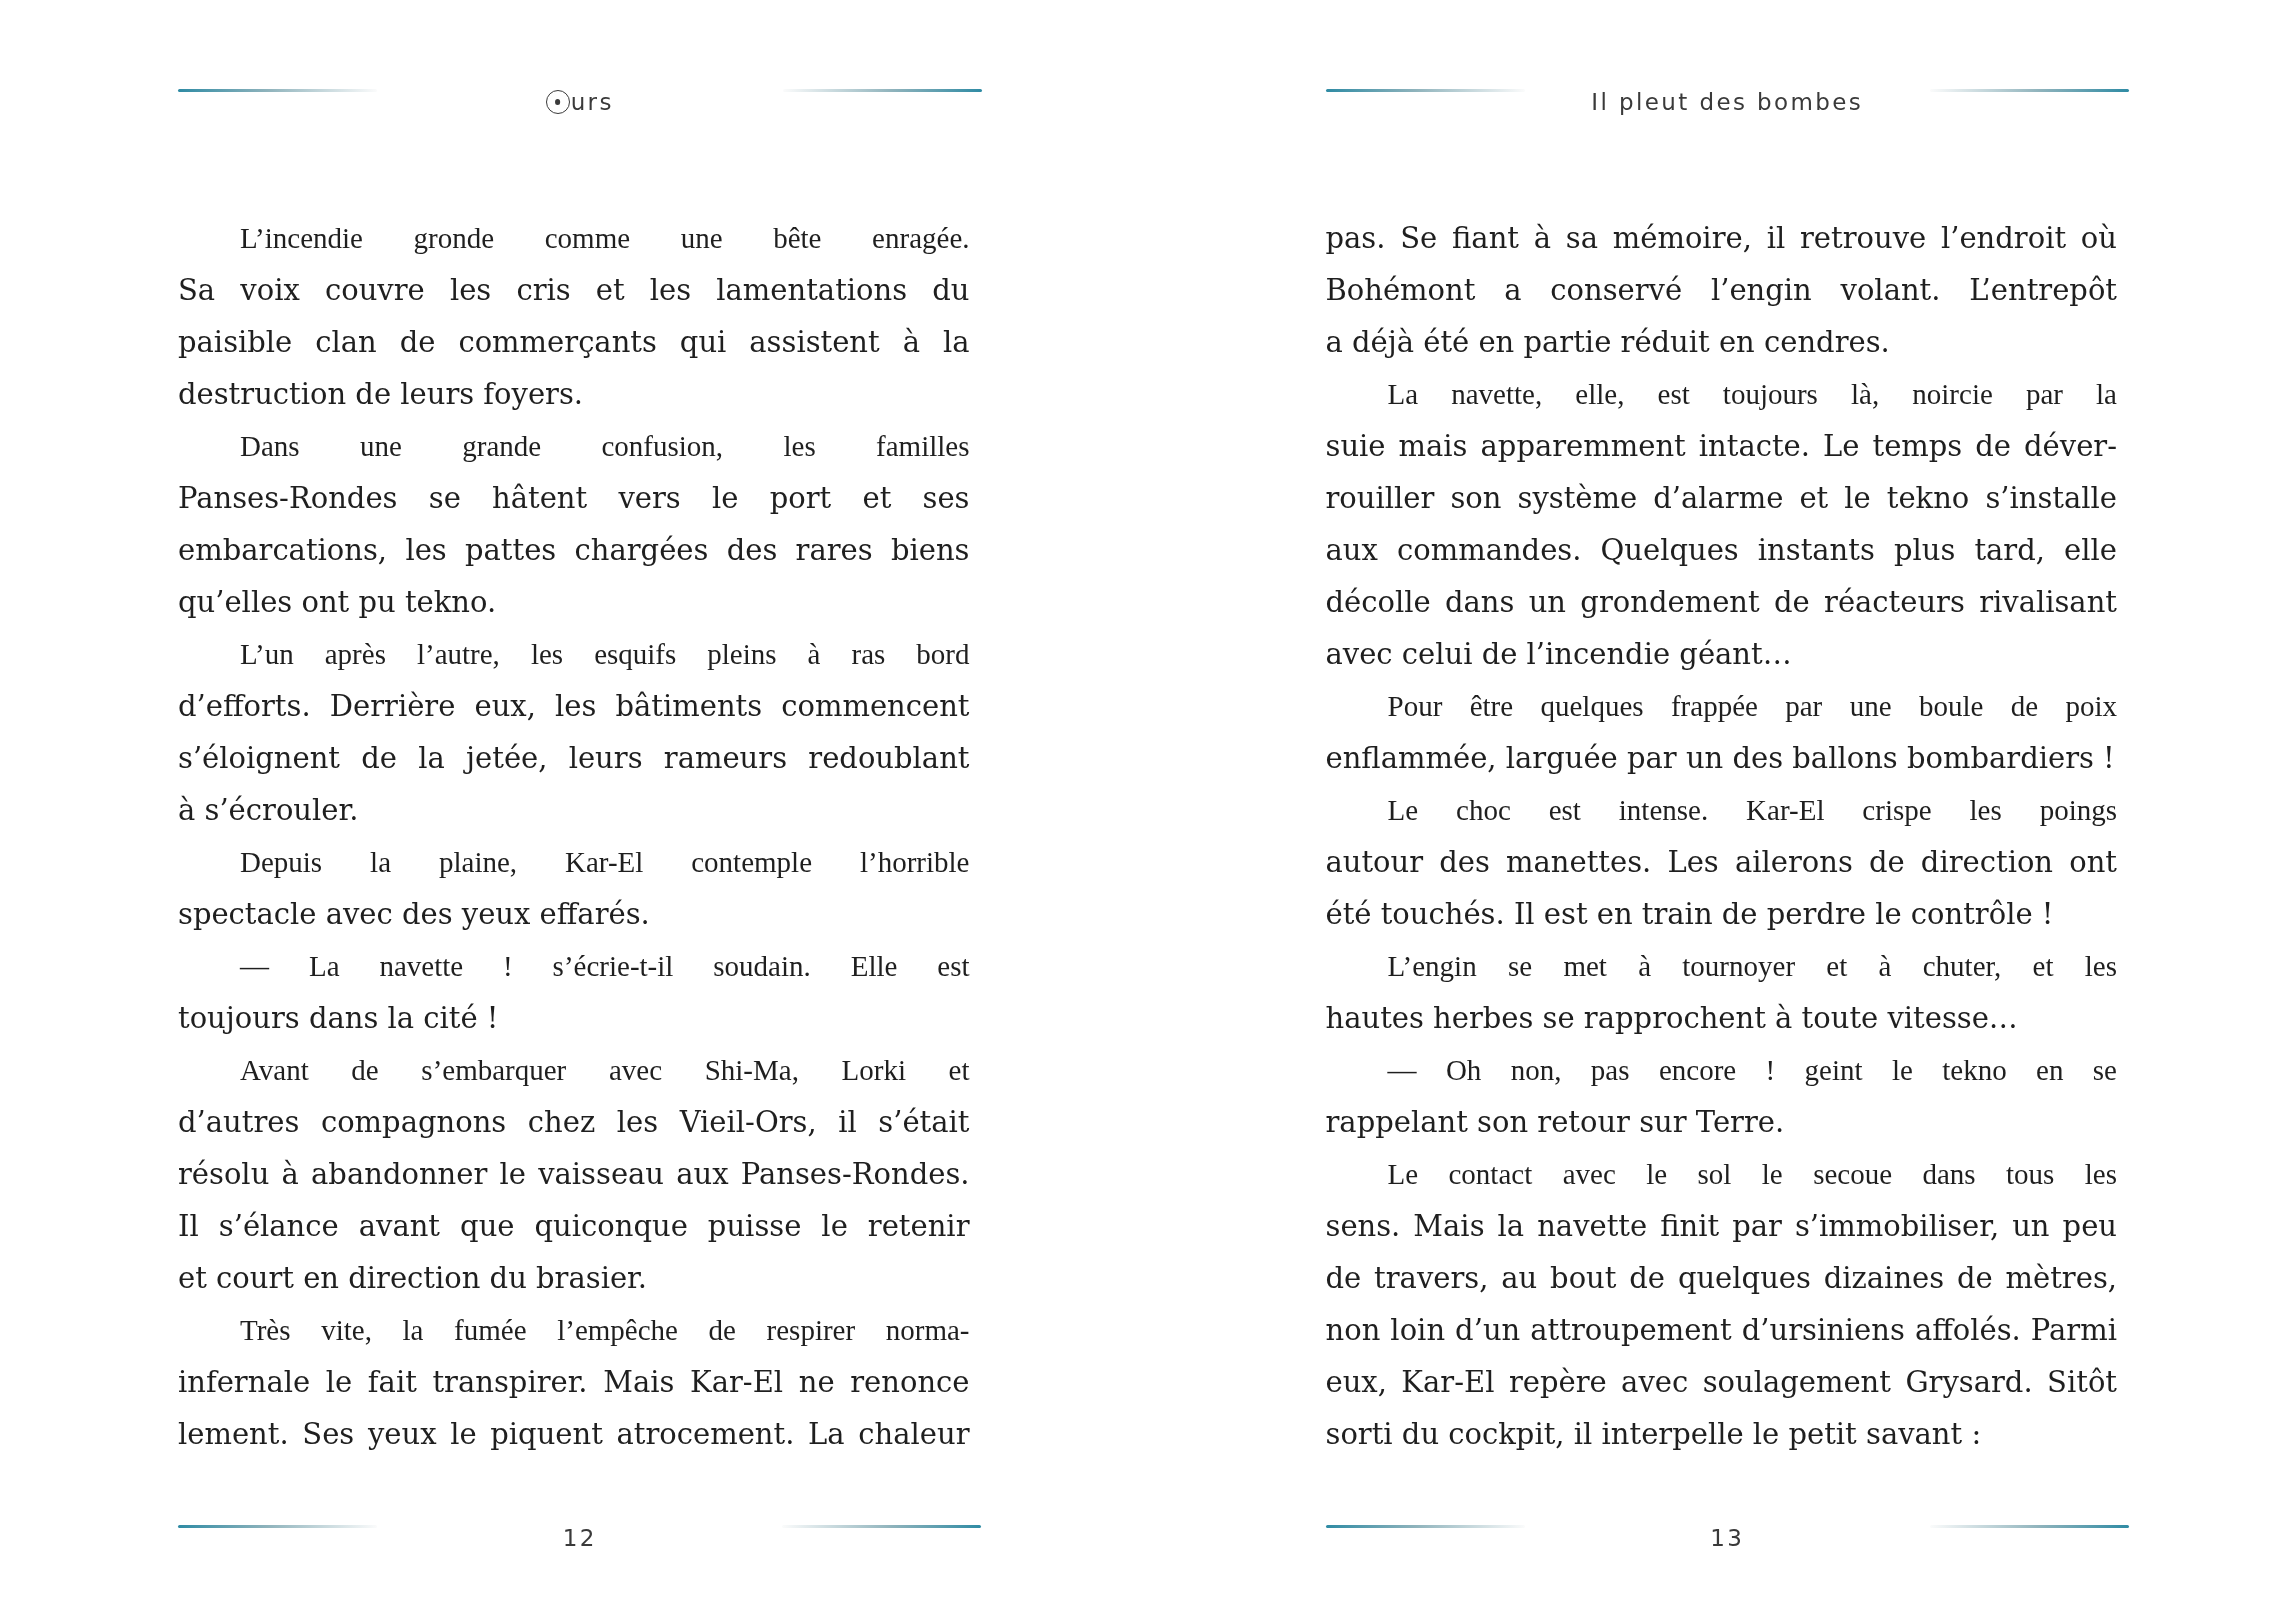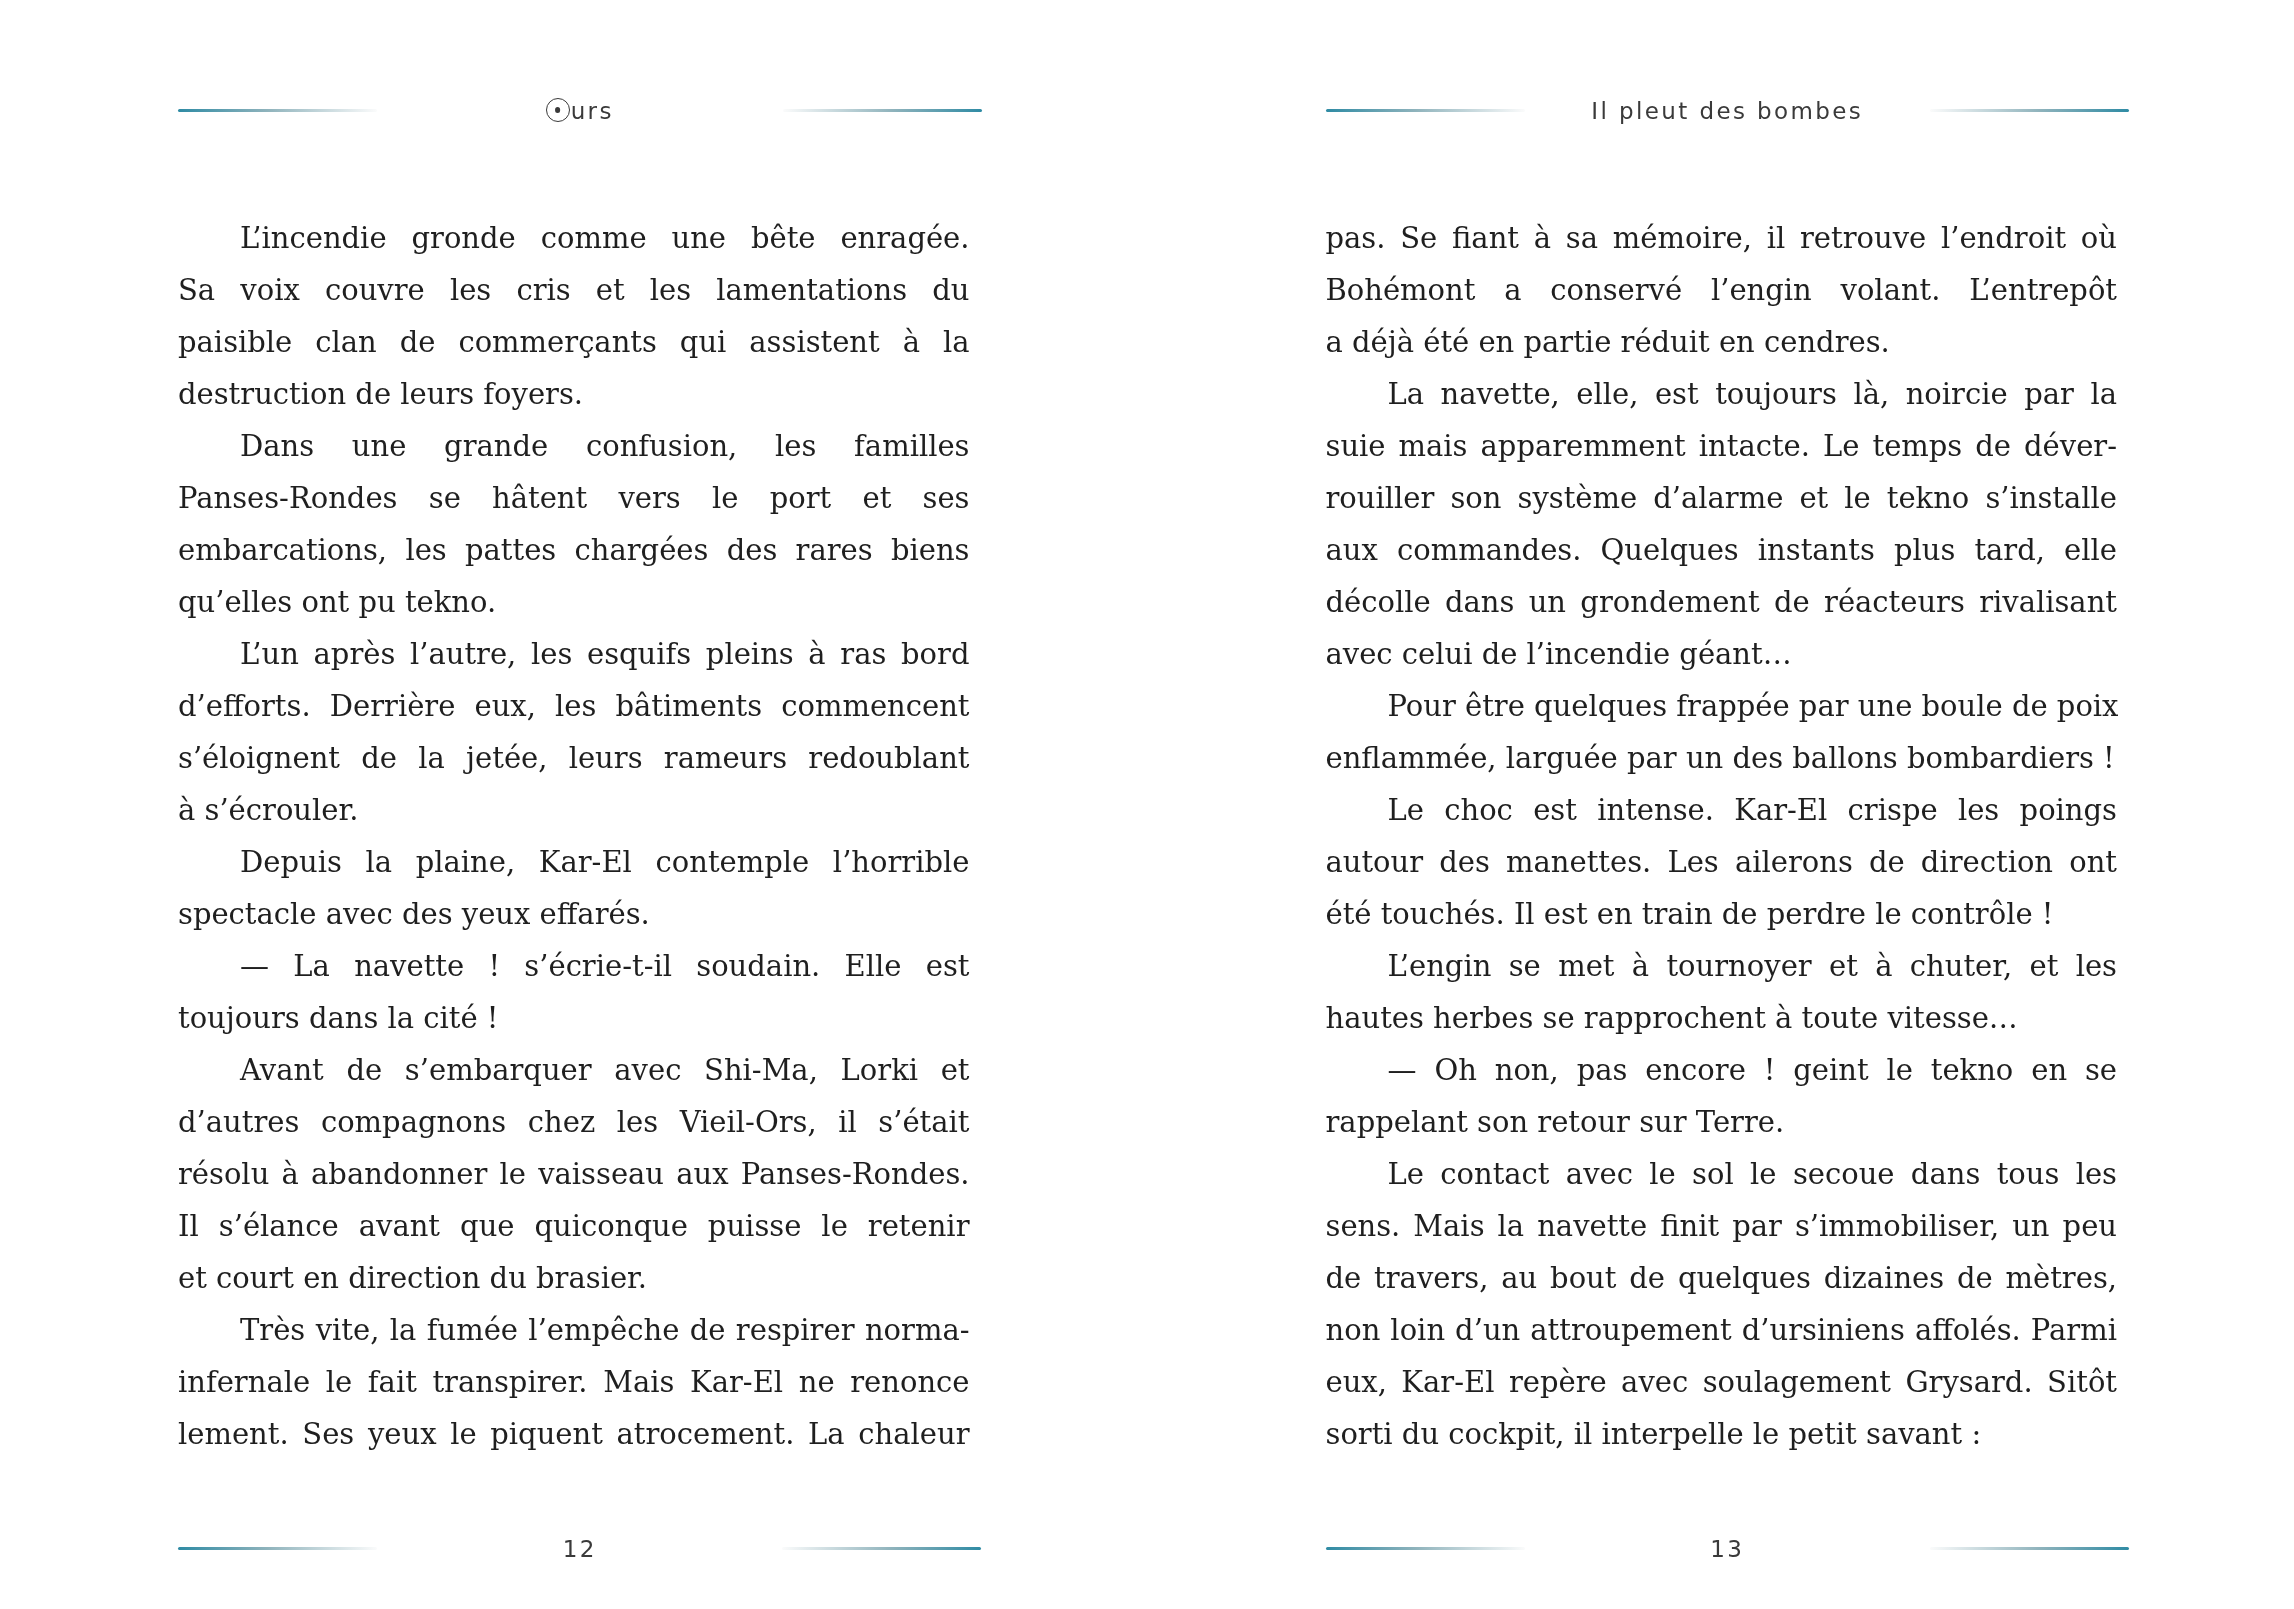--- a/index.html
+++ b/index.html
@@ -22,21 +22,20 @@
   }
   .page{
     position:relative;
     width:50%;height:100%;
   }
   
   .page-header,.page-footer{
     position:absolute;
     left:178px;right:166px;
     display:flex;
-    align-items:center;
     justify-content:space-between;
   }
   .page-header{top:89px;height:43px;}
   .page-footer{top:1525px;height:47px;}
   .rule{
     width:199px;height:2.9px;
     border-radius:1.9px;
     flex:0 0 auto;
   }
   .rule-left{
@@ -81,21 +80,21 @@
   }
   .line{
     font-size:29px;
     line-height:52px;
     height:52px;
     white-space:nowrap;
     text-align:justify;
     text-align-last:justify;
     color:var(--ink);
   }
-  .line.indent{text-indent:62px;}
+  .line.indent{text-indent:62px;font-family:Liberation Serif, serif;}
   .line.end{text-align-last:left;}
 </style>
 </head>
 <body>
 
 <div class="spread">
 
   <section class="page">
     <header class="page-header">
       <span class="rule rule-left"></span>

